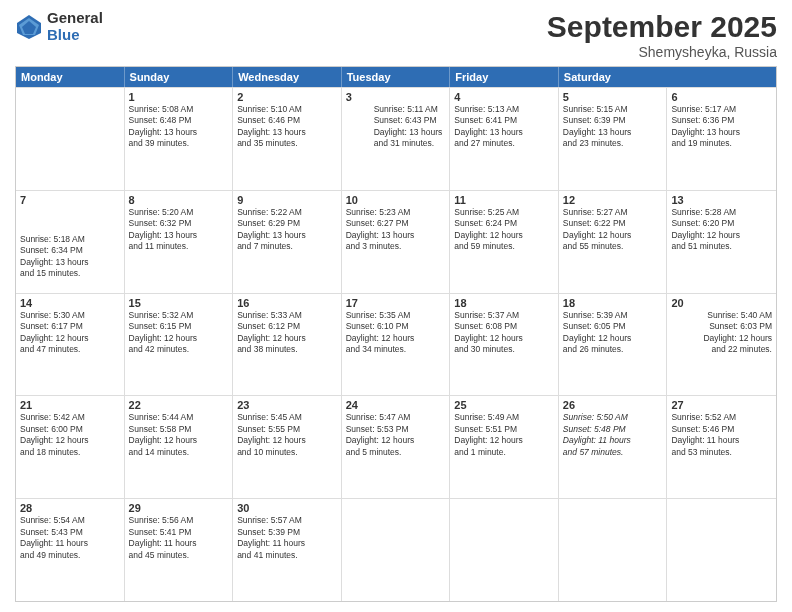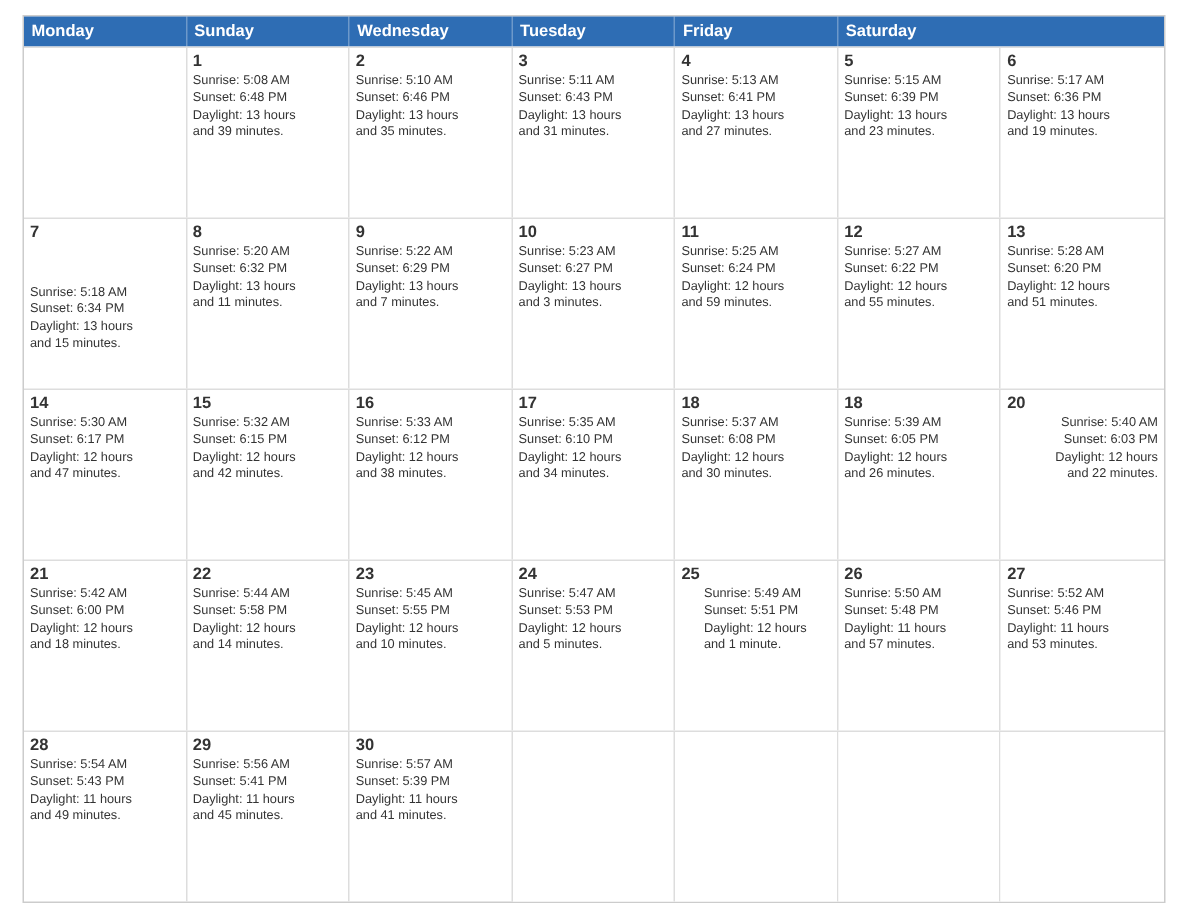--- a/index.html
+++ b/index.html
@@ -109,20 +109,37 @@
       font-size: 8.5px;
       color: #333;
       line-height: 1.35;
     }
     .empty { background: #fff; }
   </style>
 </head>
 <body>
 
 <div class="page">
+  <div class="header">
+    <div class="logo">
+      <svg class="logo-icon" viewBox="0 0 28 28">
+        <polygon points="14,2 26,10 26,20 14,26 2,20 2,10" fill="#2e6db4"></polygon>
+        <polygon points="14,5 24,12 20,22 8,22 4,12" fill="#5b9bd5"></polygon>
+        <polygon points="14,8 21,14 18,21 10,21 7,14" fill="#2e6db4"></polygon>
+      </svg>
+      <div class="logo-text">
+        <span class="logo-general">General</span>
+        <span class="logo-blue">Blue</span>
+      </div>
+    </div>
+    <div class="title-block">
+      <div class="month-title">September 2025</div>
+      <div class="location">Shemysheyka, Russia</div>
+    </div>
+  </div>
 
   <div class="calendar">
     <div class="cal-header">
     <div class="cal-header-cell">Monday</div>
         <div class="cal-header-cell">Sunday</div>
         <div class="cal-header-cell">Wednesday</div>
         <div class="cal-header-cell">Tuesday</div>
         <div class="cal-header-cell">Friday</div>
         <div class="cal-header-cell">Saturday</div>
       </div>
@@ -138,21 +155,21 @@
           </div>
           <div class="cal-cell">
             <div class="cell-day">2</div>
             <div class="cell-info" style="white-space: pre-line;">Sunrise: 5:10 AM
 Sunset: 6:46 PM
 Daylight: 13 hours
 and 35 minutes.</div>
           </div>
           <div class="cal-cell">
             <div class="cell-day">3</div>
-            <div class="cell-info" style="white-space: pre-line;">Sunrise: 5:11 AM
+            <div class="cell-info" style="white-space: pre-line; margin-left: 28px;">Sunrise: 5:11 AM
 Sunset: 6:43 PM
 Daylight: 13 hours
 and 31 minutes.</div>
           </div>
           <div class="cal-cell">
             <div class="cell-day">4</div>
             <div class="cell-info" style="white-space: pre-line;">Sunrise: 5:13 AM
 Sunset: 6:41 PM
 Daylight: 13 hours
 and 27 minutes.</div>
@@ -298,28 +315,28 @@
           </div>
           <div class="cal-cell">
             <div class="cell-day">24</div>
             <div class="cell-info" style="white-space: pre-line;">Sunrise: 5:47 AM
 Sunset: 5:53 PM
 Daylight: 12 hours
 and 5 minutes.</div>
           </div>
           <div class="cal-cell">
             <div class="cell-day">25</div>
-            <div class="cell-info" style="white-space: pre-line; margin-left: 15px;">Sunrise: 5:49 AM
+            <div class="cell-info" style="white-space: pre-line;">Sunrise: 5:49 AM
 Sunset: 5:51 PM
 Daylight: 12 hours
 and 1 minute.</div>
           </div>
           <div class="cal-cell">
             <div class="cell-day">26</div>
-            <div class="cell-info" style="white-space: pre-line;">Sunrise: 5:50 AM
+            <div class="cell-info" style="white-space: pre-line; font-style: italic;">Sunrise: 5:50 AM
 Sunset: 5:48 PM
 Daylight: 11 hours
 and 57 minutes.</div>
           </div>
           <div class="cal-cell">
             <div class="cell-day">27</div>
             <div class="cell-info" style="white-space: pre-line;">Sunrise: 5:52 AM
 Sunset: 5:46 PM
 Daylight: 11 hours
 and 53 minutes.</div>

